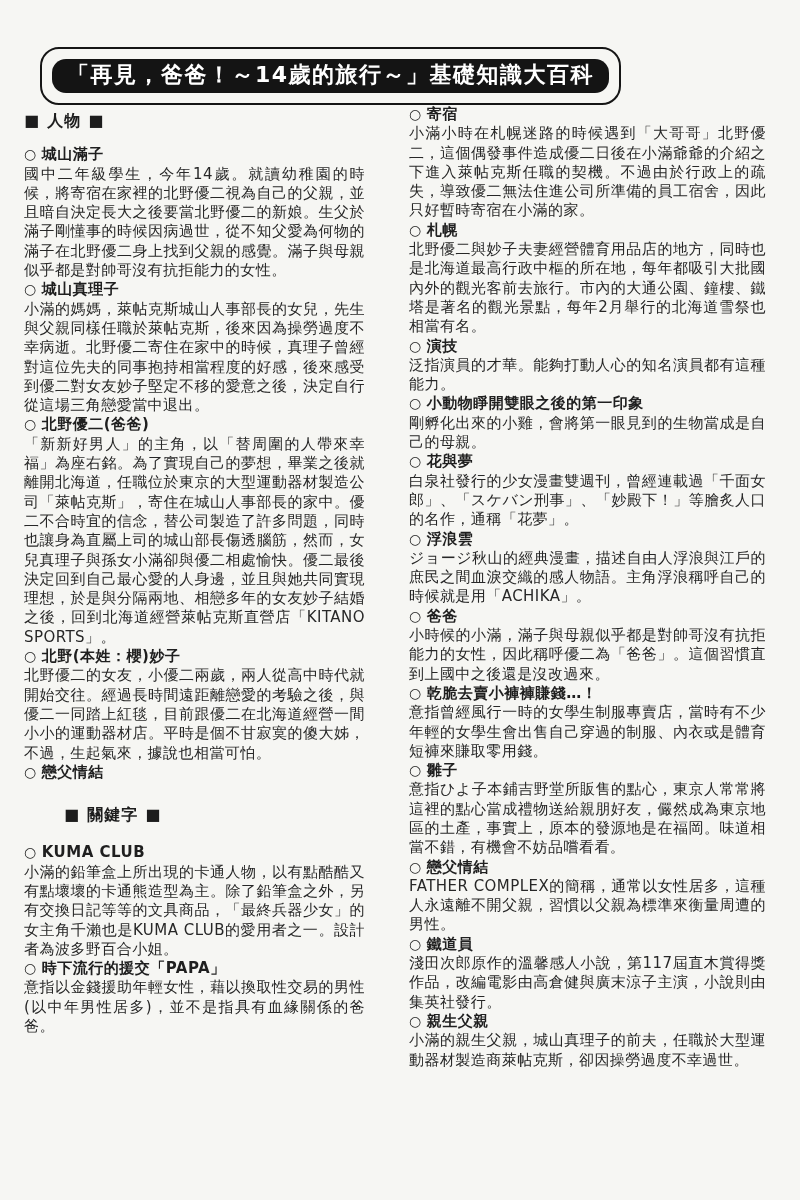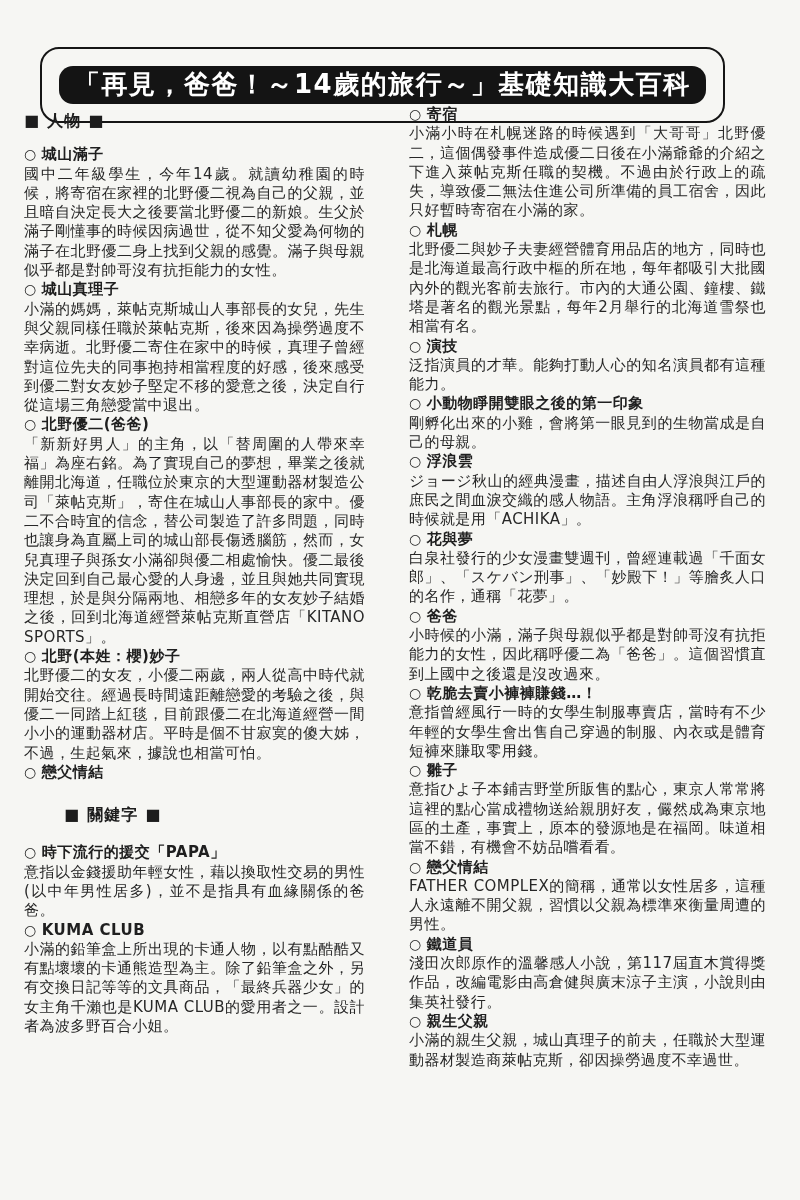--- a/index.html
+++ b/index.html
@@ -18,24 +18,24 @@
   .title-outline {
     position: absolute;
     left: 40px; top: 47px;
     display: inline-block;
     border: 2px solid #151515;
     border-radius: 19px;
     padding: 2px;
     background: #f6f6f3;
   }
   .title-pill {
-    margin: 15px;
+    margin: 8px;
     background: #141414;
     color: #ffffff;
-    font-size: 26px;
+    font-size: 22px;
     font-weight: bold;
     line-height: 1;
     letter-spacing: 1.5px;
     padding: 5px 15px 7px 15px;
     border-radius: 14px;
     white-space: nowrap;
   }
   
   .col {
     position: absolute;
@@ -115,29 +115,29 @@
 
     <section class="entry">
       <h3 class="term-line"><span class="marker">○</span><span>戀父情結</span></h3>
     </section>
 
     <h2 class="section-header kw-header">
       <span class="sq">■</span><span class="sh-text">關鍵字</span><span class="sq">■</span>
     </h2>
 
     <section class="entry">
+      <h3 class="term-line"><span class="marker">○</span><span>KUMA CLUB</span></h3>
+      <p class="body-text">小滿的鉛筆盒上所出現的卡通人物，以有點酷酷又有點壞壞的卡通熊造型為主。除了鉛筆盒之外，另有交換日記等等的文具商品，「最終兵器少女」的女主角千瀨也是KUMA CLUB的愛用者之一。設計者為波多野百合小姐。</p>
+    </section>
+
+    <section class="entry">
       <h3 class="term-line"><span class="marker">○</span><span>時下流行的援交「PAPA」</span></h3>
       <p class="body-text">意指以金錢援助年輕女性，藉以換取性交易的男性(以中年男性居多)，並不是指具有血緣關係的爸爸。</p>
     </section>
 
-    <section class="entry">
-      <h3 class="term-line"><span class="marker">○</span><span>KUMA CLUB</span></h3>
-      <p class="body-text">小滿的鉛筆盒上所出現的卡通人物，以有點酷酷又有點壞壞的卡通熊造型為主。除了鉛筆盒之外，另有交換日記等等的文具商品，「最終兵器少女」的女主角千瀨也是KUMA CLUB的愛用者之一。設計者為波多野百合小姐。</p>
-    </section>
-
   </div>
 
   <div class="col col-right">
 
     <section class="entry">
       <h3 class="term-line"><span class="marker">○</span><span>寄宿</span></h3>
       <p class="body-text">小滿小時在札幌迷路的時候遇到「大哥哥」北野優二，這個偶發事件造成優二日後在小滿爺爺的介紹之下進入萊帖克斯任職的契機。不過由於行政上的疏失，導致優二無法住進公司所準備的員工宿舍，因此只好暫時寄宿在小滿的家。</p>
     </section>
 
     <section class="entry">
@@ -149,30 +149,30 @@
       <h3 class="term-line"><span class="marker">○</span><span>演技</span></h3>
       <p class="body-text">泛指演員的才華。能夠打動人心的知名演員都有這種能力。</p>
     </section>
 
     <section class="entry">
       <h3 class="term-line"><span class="marker">○</span><span>小動物睜開雙眼之後的第一印象</span></h3>
       <p class="body-text">剛孵化出來的小雞，會將第一眼見到的生物當成是自己的母親。</p>
     </section>
 
     <section class="entry">
+      <h3 class="term-line"><span class="marker">○</span><span>花與夢</span></h3>
+      <p class="body-text">白泉社發行的少女漫畫雙週刊，曾經連載過「千面女郎」、「スケバン刑事」、「妙殿下！」等膾炙人口的名作，通稱「花夢」。</p>
+    </section>
+
+    <section class="entry">
       <h3 class="term-line"><span class="marker">○</span><span>浮浪雲</span></h3>
       <p class="body-text">ジョージ秋山的經典漫畫，描述自由人浮浪與江戶的庶民之間血淚交織的感人物語。主角浮浪稱呼自己的時候就是用「ACHIKA」。</p>
     </section>
 
     <section class="entry">
-      <h3 class="term-line"><span class="marker">○</span><span>花與夢</span></h3>
-      <p class="body-text">白泉社發行的少女漫畫雙週刊，曾經連載過「千面女郎」、「スケバン刑事」、「妙殿下！」等膾炙人口的名作，通稱「花夢」。</p>
-    </section>
-
-    <section class="entry">
       <h3 class="term-line"><span class="marker">○</span><span>爸爸</span></h3>
       <p class="body-text">小時候的小滿，滿子與母親似乎都是對帥哥沒有抗拒能力的女性，因此稱呼優二為「爸爸」。這個習慣直到上國中之後還是沒改過來。</p>
     </section>
 
     <section class="entry">
       <h3 class="term-line"><span class="marker">○</span><span>乾脆去賣小褲褲賺錢…！</span></h3>
       <p class="body-text">意指曾經風行一時的女學生制服專賣店，當時有不少年輕的女學生會出售自己穿過的制服、內衣或是體育短褲來賺取零用錢。</p>
     </section>
 
     <section class="entry">

